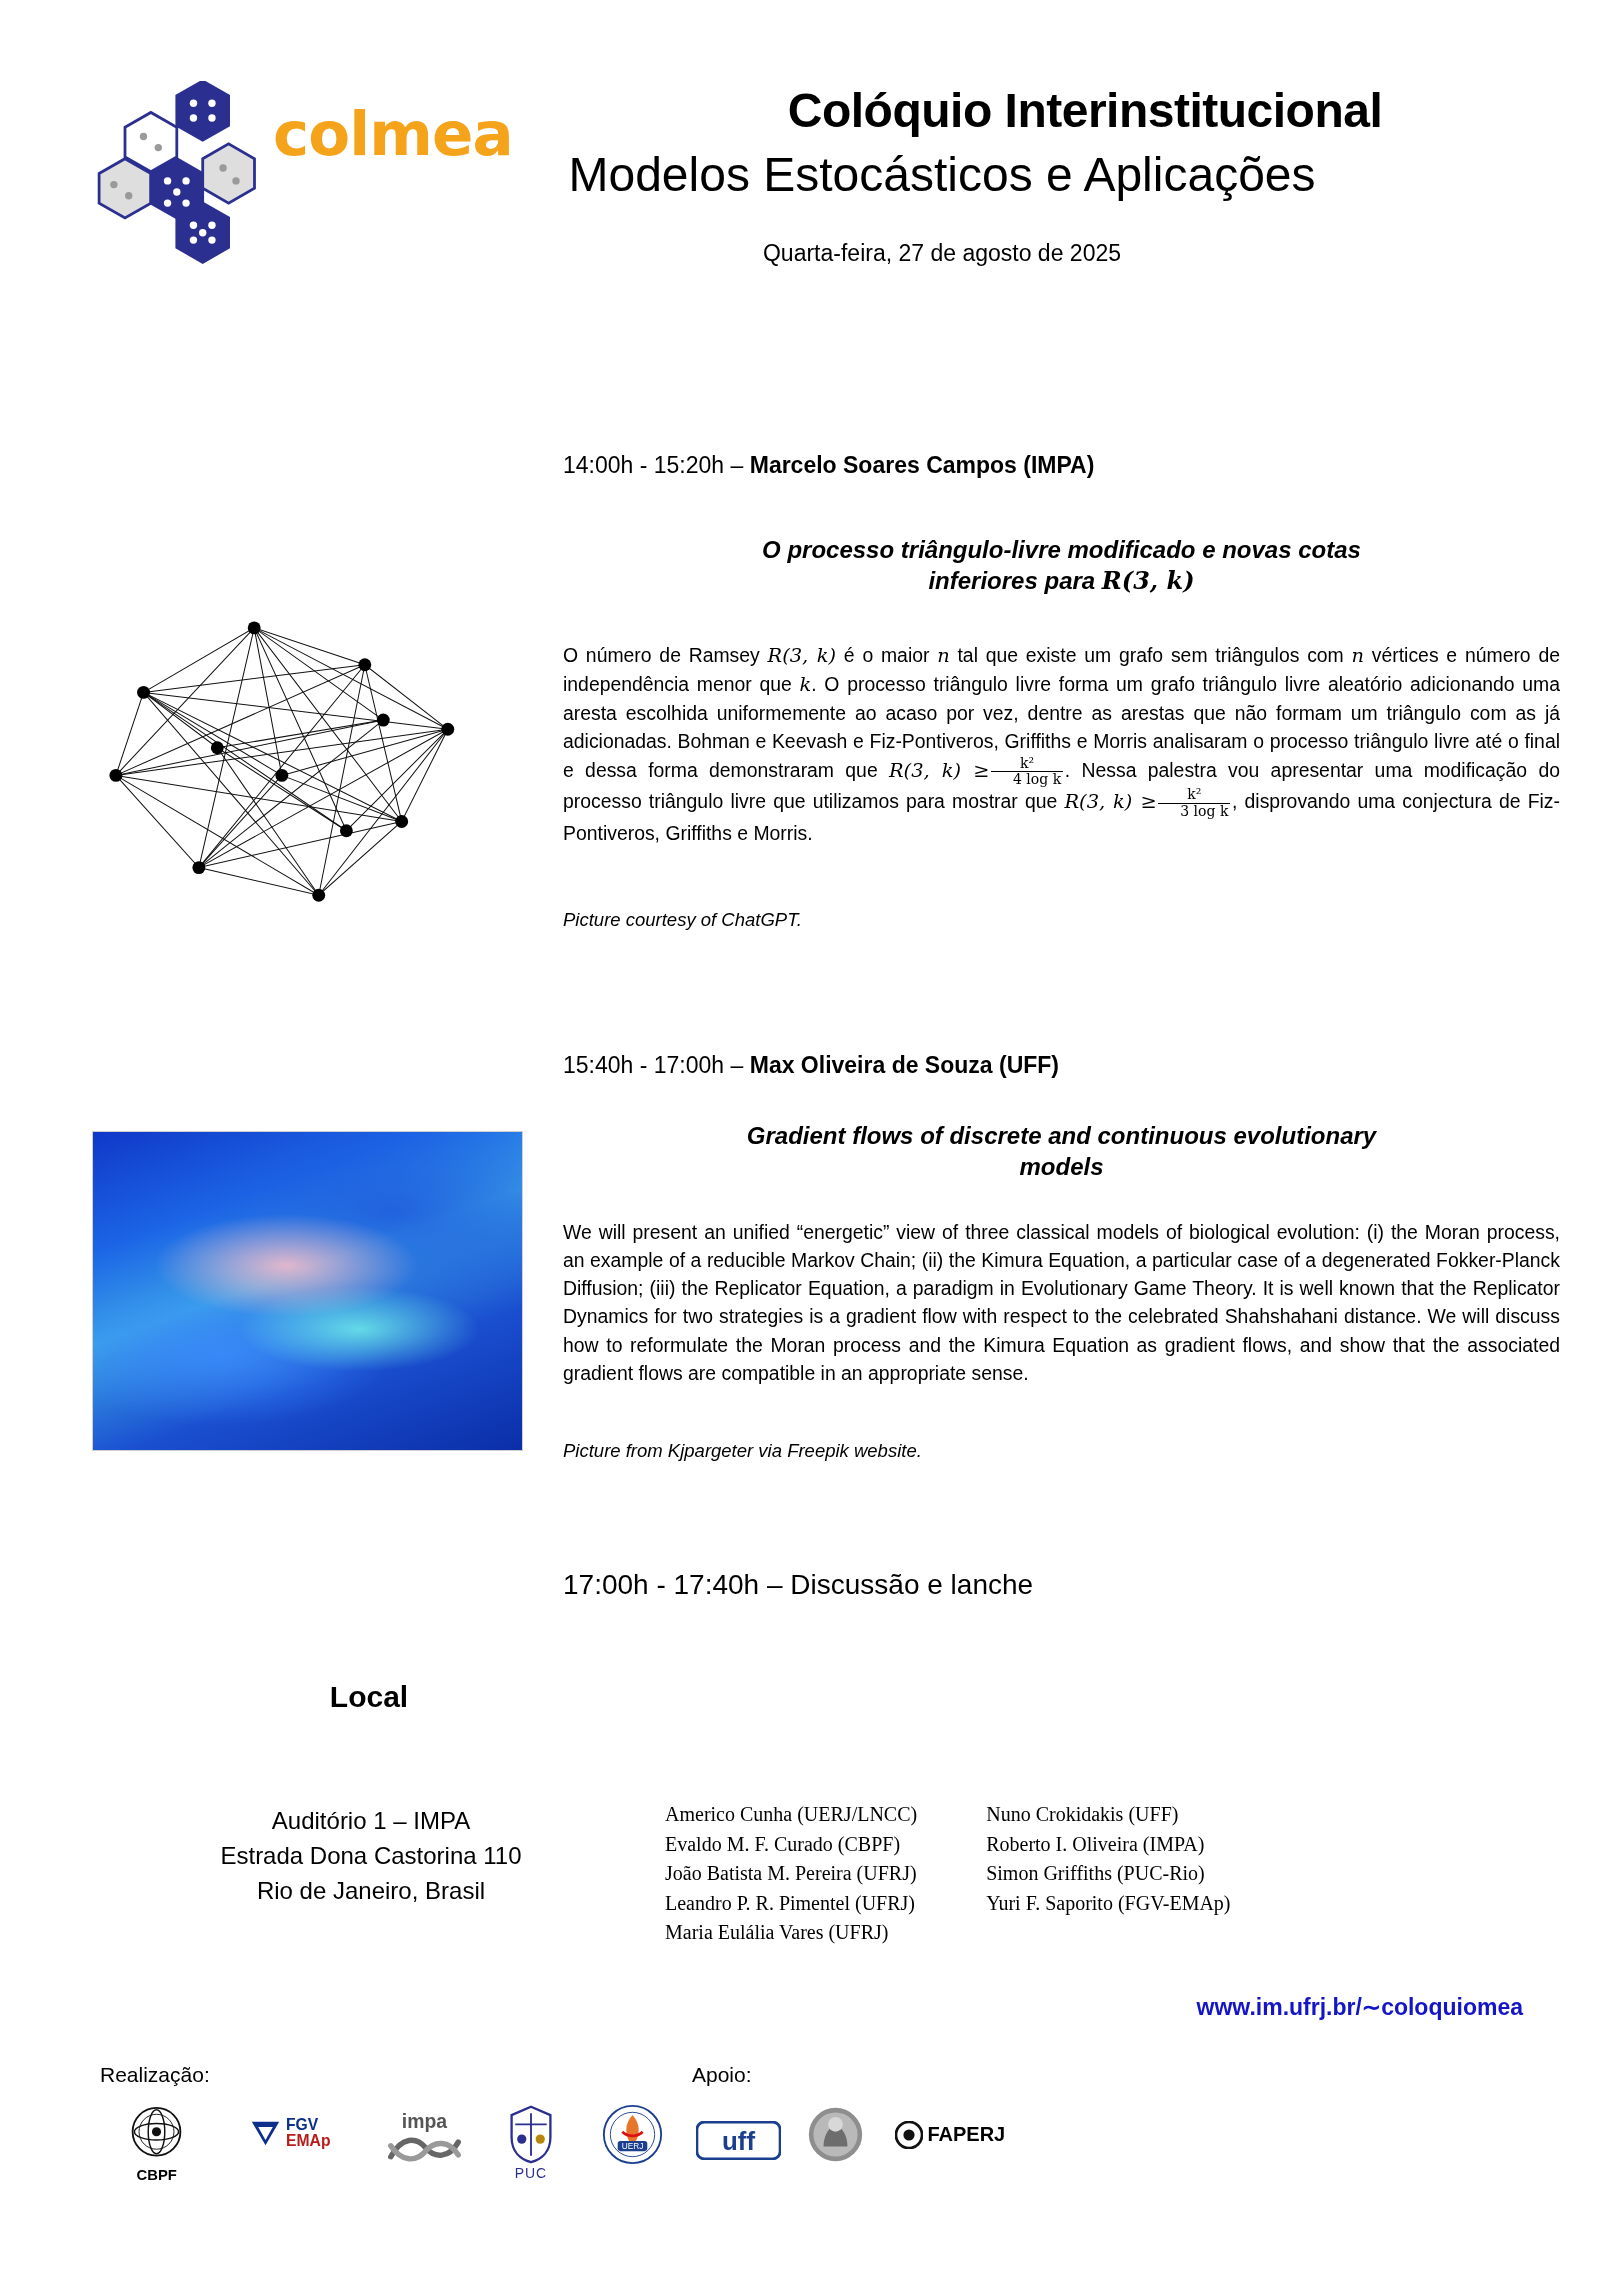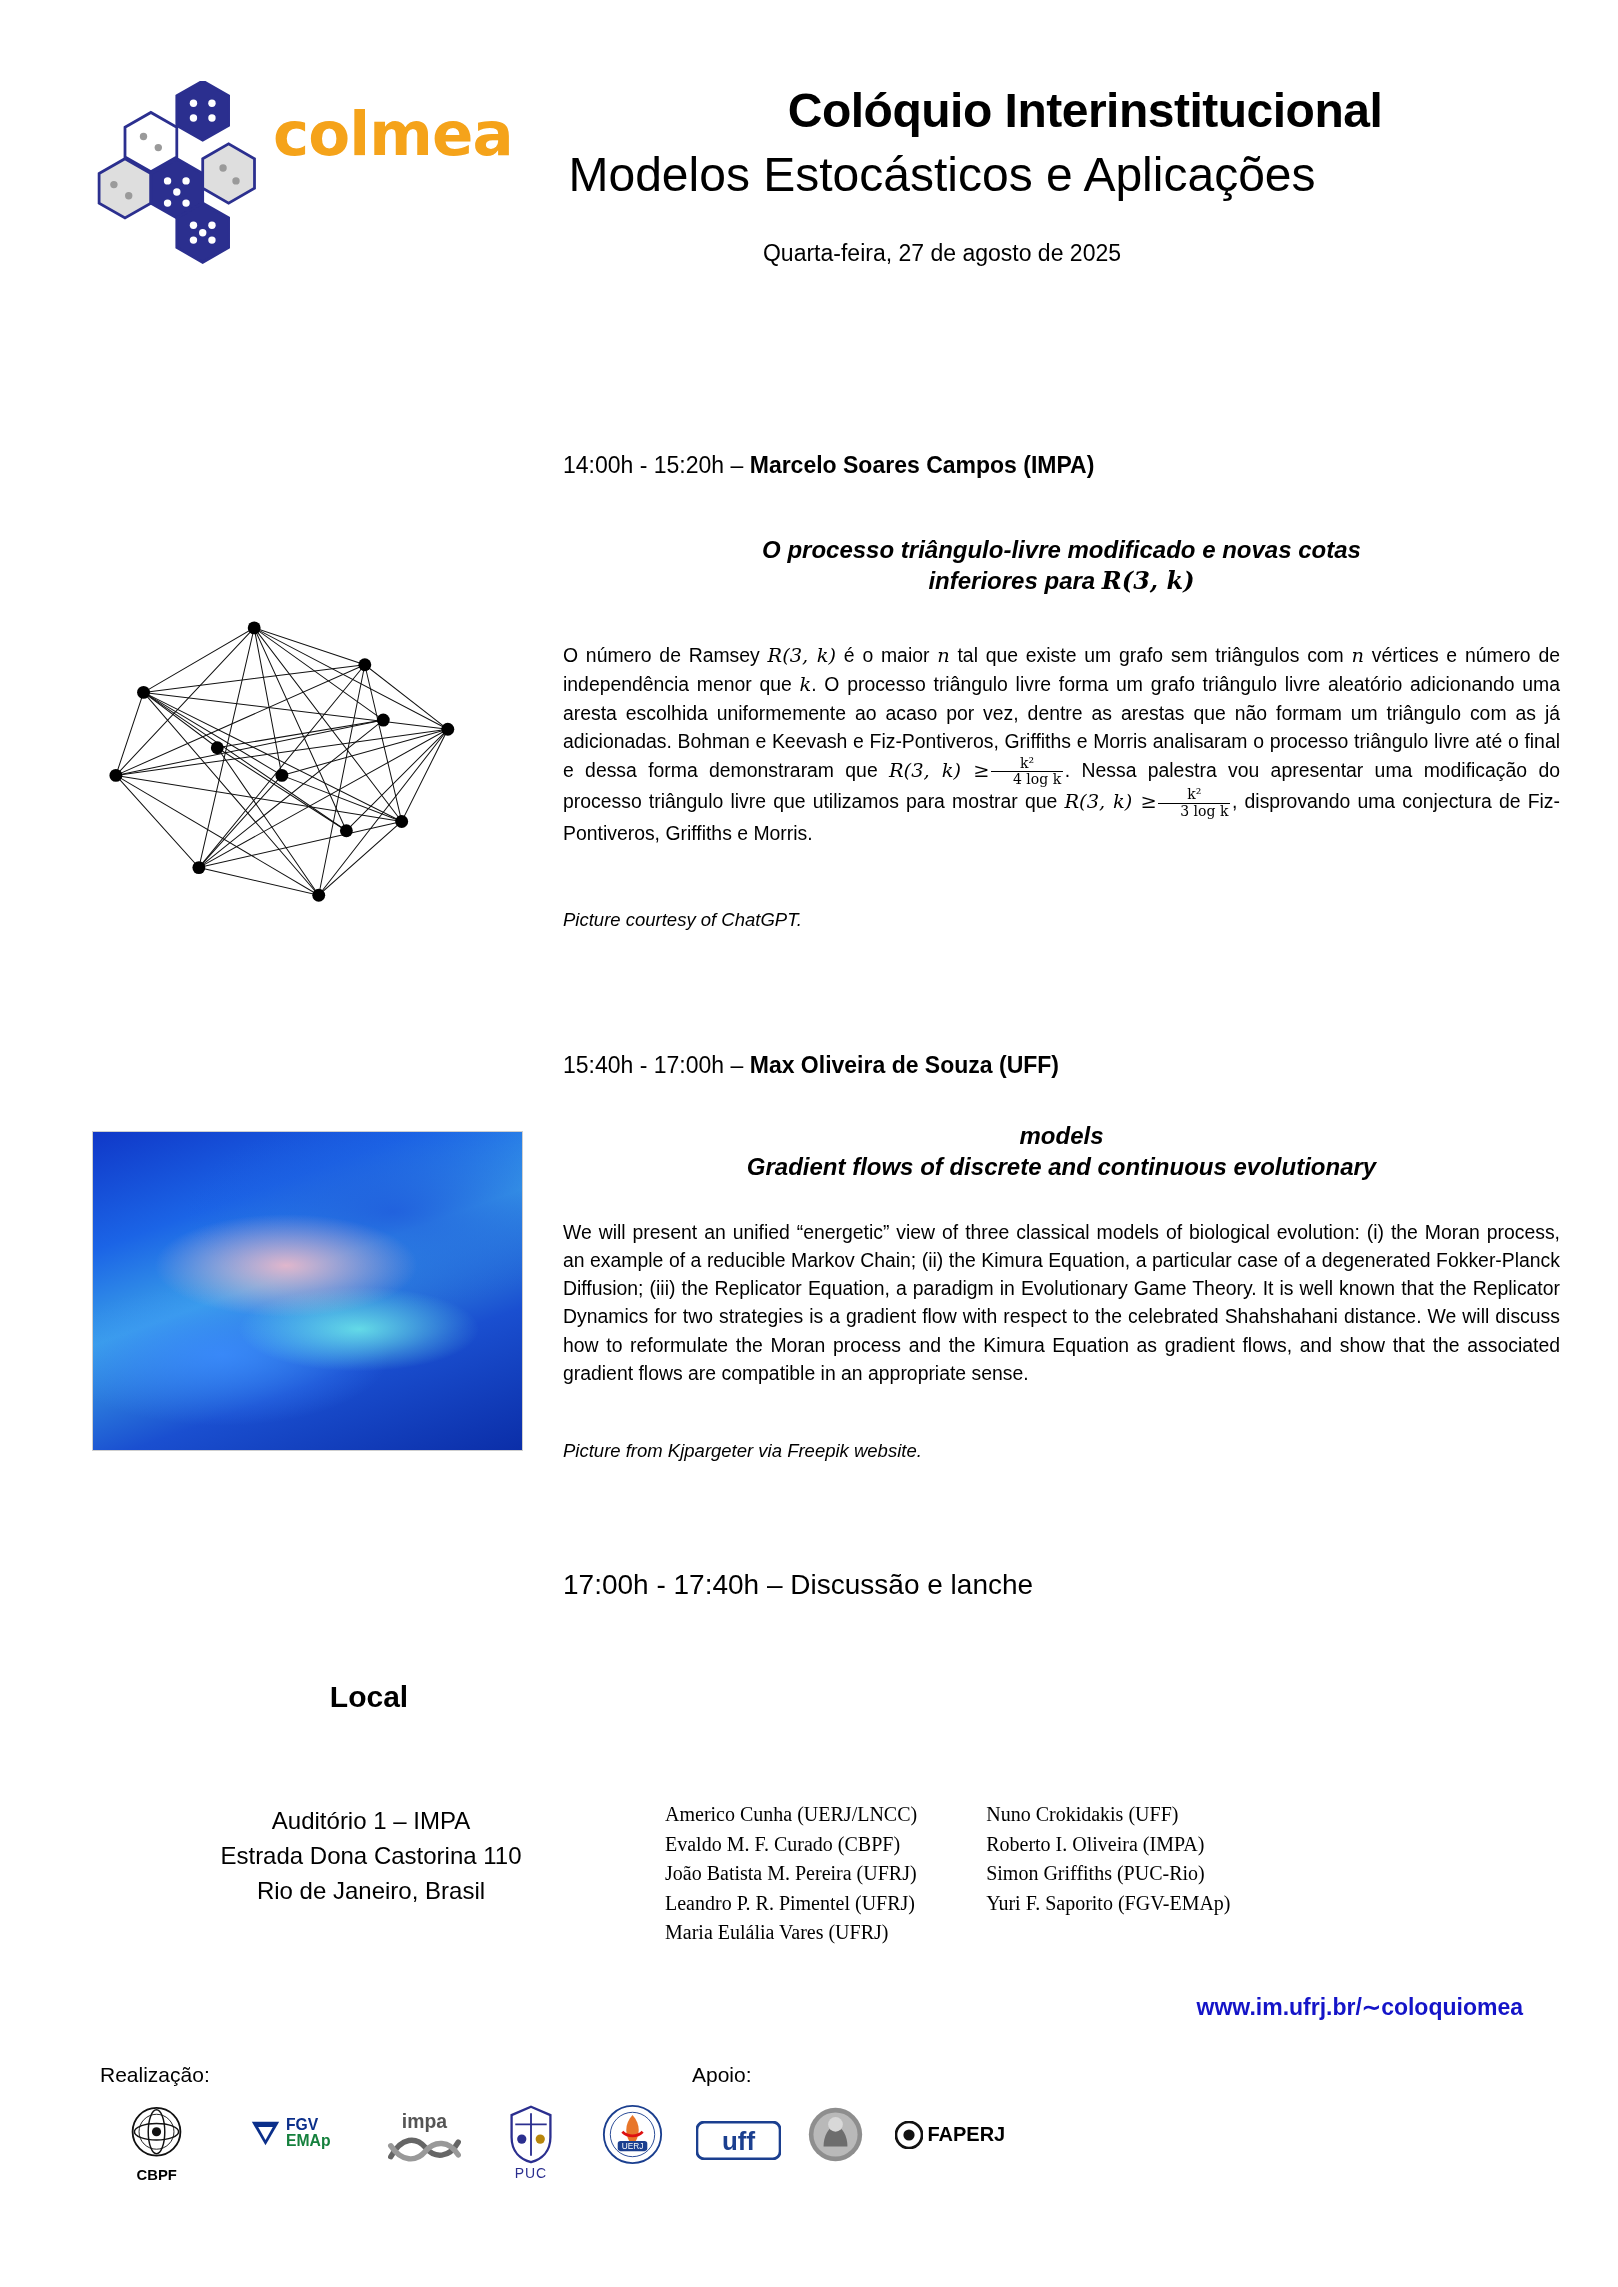--- a/index.html
+++ b/index.html
@@ -346,22 +346,22 @@
       </svg>
     </div>
   </div>
 
   <div class="talk">
     <div class="talk-header" style="top:1052px;">
       <span>15:40h - 17:00h</span><span> – </span><b>Max Oliveira de Souza (UFF)</b>
     </div>
 
     <div class="talk-title" style="top:1121px;">
+      <div>Gradient flows of discrete and continuous evolutionary</div>
       <div>models</div>
-      <div>Gradient flows of discrete and continuous evolutionary</div>
     </div>
 
     <div class="talk-abstract" style="top:1218px;">We will present an unified “energetic” view of three classical models of biological evolution: (i) the Moran process, an example of a reducible Markov Chain; (ii) the Kimura Equation, a particular case of a degenerated Fokker-Planck Diffusion; (iii) the Replicator Equation, a paradigm in Evolutionary Game Theory. It is well known that the Replicator Dynamics for two strategies is a gradient flow with respect to the celebrated Shahshahani distance. We will discuss how to reformulate the Moran process and the Kimura Equation as gradient flows, and show that the associated gradient flows are compatible in an appropriate sense.</div>
 
     <div class="credit" style="top:1440px;">Picture from Kjpargeter via Freepik website.</div>
 
     <div class="aurora-pic"></div>
   </div>
 
   <div class="discussion">17:00h - 17:40h – Discussão e lanche</div>
@@ -407,21 +407,21 @@
     </div>
 
     <div class="sp" style="left:129px; top:13px; width:138px;">
       <div style="display:flex; align-items:center; justify-content:center; gap:5.5px;">
         <svg width="31" height="31" viewBox="0 0 34 34">
           <polygon points="2,4 32,4 17,30" fill="#0b2f8a"></polygon>
           <polygon points="9,10 25,10 17,24" fill="#ffffff"></polygon>
         </svg>
         <div style="text-align:left; line-height:1.05;">
           <div style="font-size:15.7px; font-weight:bold; color:#0b2f8a;">FGV</div>
-          <div style="font-size:15.7px; font-weight:bold; color:#15803d;">EMAp</div>
+          <div style="font-size:15.7px; font-weight:bold; color:#b91c1c;">EMAp</div>
         </div>
       </div>
     </div>
 
     <div class="sp" style="left:277px; top:5.5px; width:111px;">
       <div style="font-size:19.4px; color:#555; font-weight:bold;">impa</div>
       <svg width="79" height="31" viewBox="0 0 86 34" style="margin:0 auto;">
         <path d="M6,26 C18,4 34,4 44,16 C54,28 70,28 80,10" fill="none" stroke="#666" stroke-width="6" stroke-linecap="round"></path>
         <path d="M6,14 C18,32 34,32 44,20 C54,8 70,8 80,24" fill="none" stroke="#999" stroke-width="6" stroke-linecap="round"></path>
       </svg>

